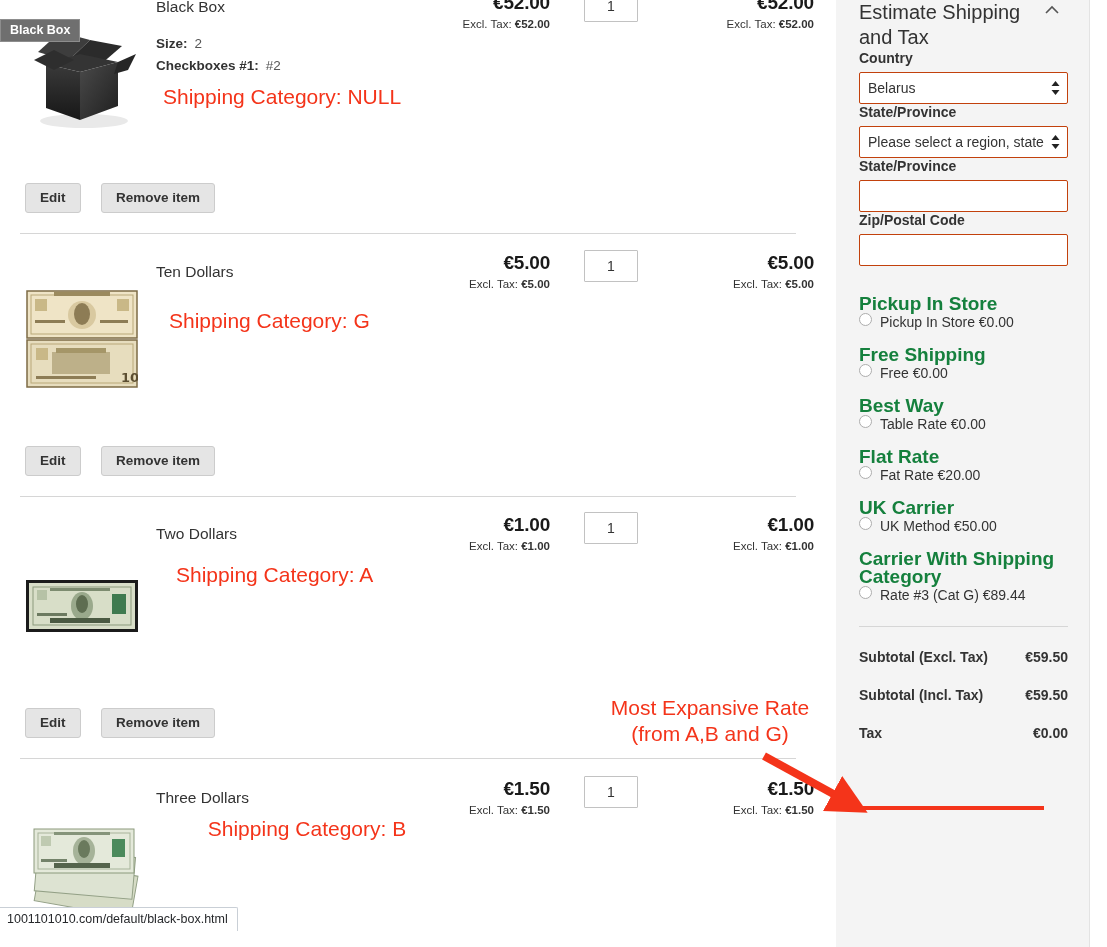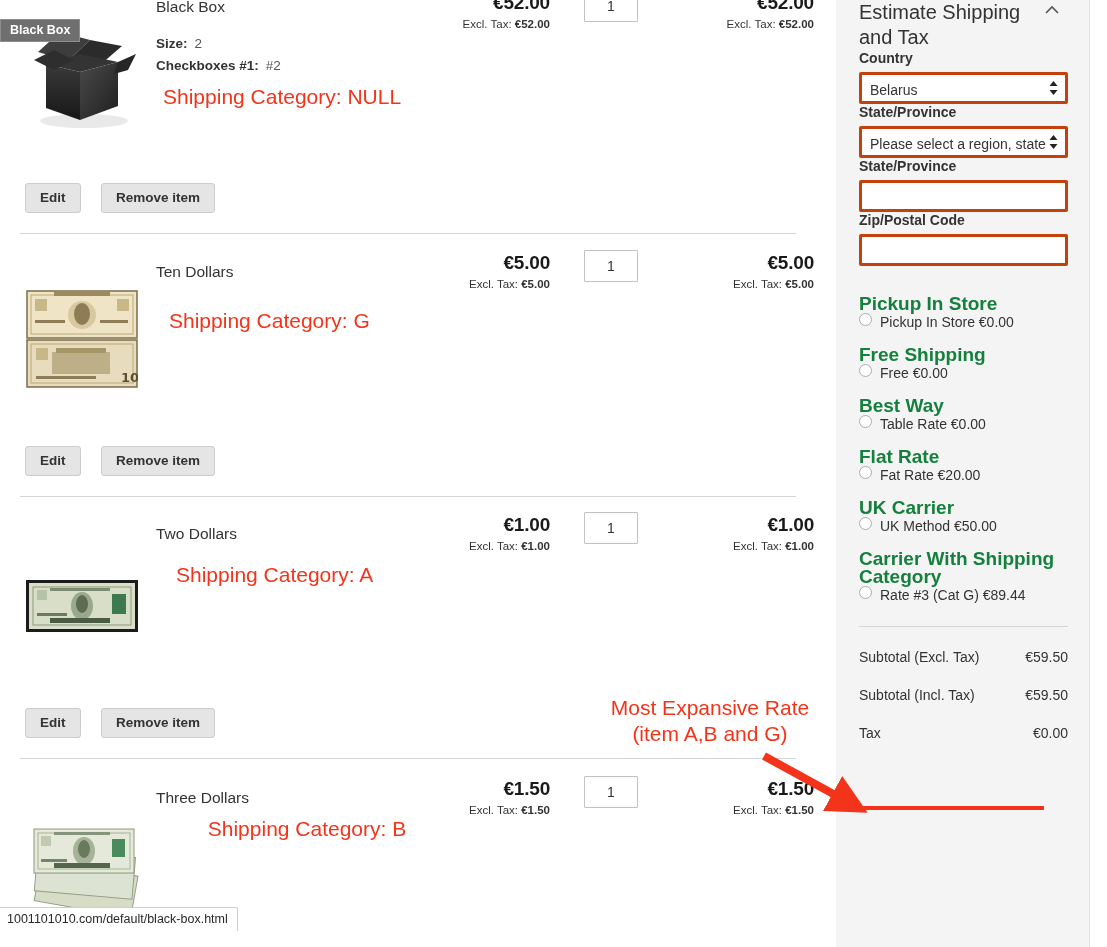--- a/index.html
+++ b/index.html
@@ -139,21 +139,21 @@
   }
   .sb-chevron {
     position: absolute; right: 8px; top: 3px;
     width: 18px; height: 14px;
   }
   .sb-desc { font-size: 13.5px; color: #444; line-height: 18px; margin-top: 15px; width: 196px; }
 
   .sb-label { font-size: 14px; font-weight: bold; color: #333; margin-bottom: 6px; }
   .sb-select, .sb-input {
     width: 209px; height: 32px;
-    border: 3px solid #c2410c; background: #ffffff;
+    border: 1px solid #c2410c; background: #ffffff;
     font-family: "Liberation Sans", sans-serif;
     font-size: 14px; color: #333;
     padding: 0 8px;
     border-radius: 2px;
     position: relative;
     line-height: 30px;
     overflow: hidden; white-space: nowrap;
   }
   .sb-select .sel-text { display: block; width: 180px; overflow: hidden; text-overflow: clip; white-space: nowrap; }
   .sel-arrows {
@@ -168,21 +168,21 @@
     width: 13px; height: 13px; border: 1px solid #adadad; border-radius: 50%;
     background: #fff; flex: 0 0 auto; margin-right: 8px;
   }
   .ship-opt-label { font-size: 14px; color: #333; line-height: 18px; white-space: nowrap; }
 
   .sb-rule {
     width: 209px; height: 1px; background: #d6d6d6; margin-top: 22px;
   }
   .total-row {
     display: flex; justify-content: space-between; align-items: flex-end;
-    font-size: 14px; color: #333; margin-top: 22px; width: 209px;
+    font-size: 14px; color: #333; margin-top: 22px; width: 209px; font-weight: bold;
   }
   .total-label { white-space: nowrap; }
   .total-value { white-space: nowrap; }
 </style>
 </head>
 <body>
 
 <div class="page">
 
   <div class="cart-col">
@@ -361,21 +361,21 @@
       <div class="qty-box" style="left:584px; top:17px;">1</div>
 
       <div class="price-col" style="left:664px; top:19px;">
         <div class="price-main">€1.50</div>
         <div class="price-sub"><span>Excl. Tax:</span> <b>€1.50</b></div>
       </div>
     </div>
 
   </div>
 
-  <div class="annot-note" style="left:610px; top:695px; width:200px;">Most Expansive Rate (item A,B and G)</div>
+  <div class="annot-note" style="left:610px; top:695px; width:200px;">Most Expansive Rate (from A,B and G)</div>
 
   <svg class="annot-arrow" style="left:760px; top:750px;" width="110" height="70" viewBox="0 0 110 70">
     <defs>
       <marker id="arrowhead" markerWidth="5" markerHeight="5" refX="2.2" refY="2.5" orient="auto">
         <polygon points="0,0 5,2.5 0,5" fill="#f4341a"></polygon>
       </marker>
     </defs>
     <line x1="4" y1="6" x2="88" y2="52" stroke="#f4341a" stroke-width="8" marker-end="url(#arrowhead)"></line>
   </svg>
 

